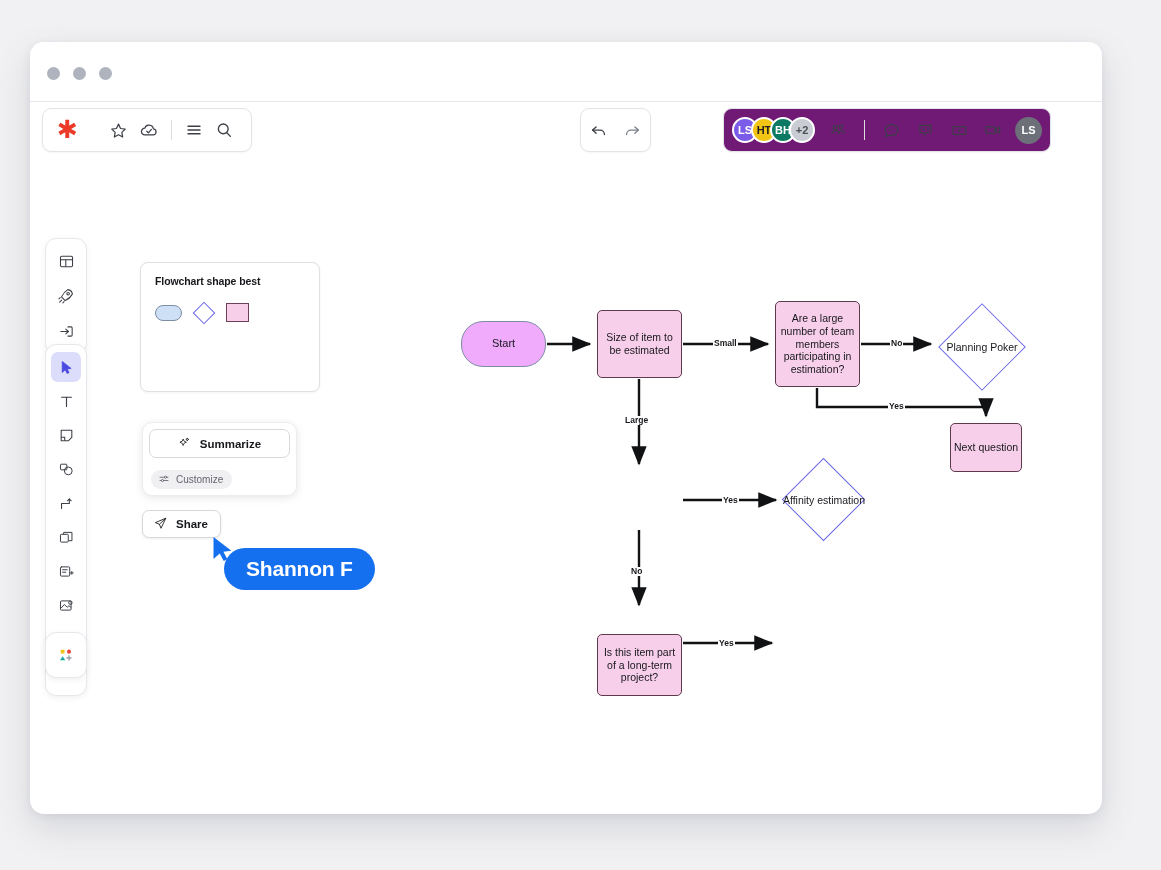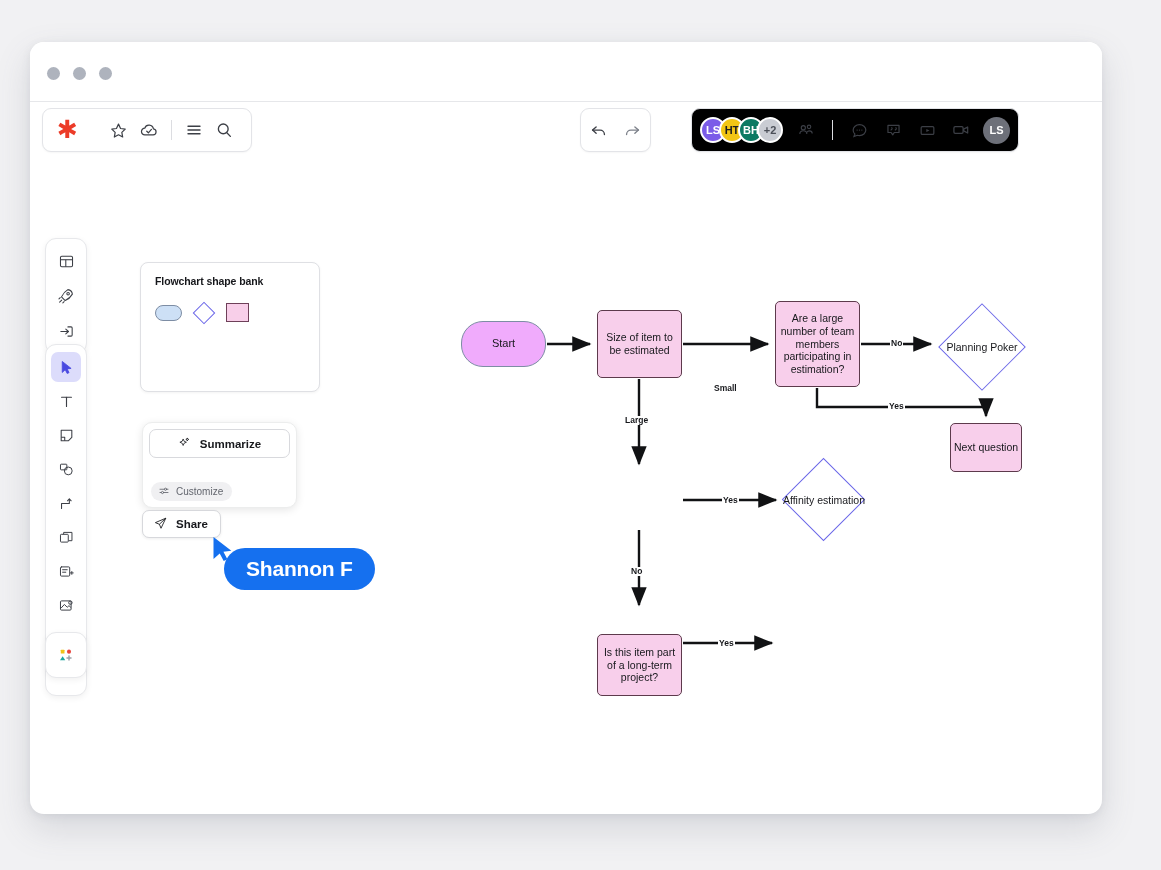--- a/index.html
+++ b/index.html
@@ -44,23 +44,23 @@
   .hdr-sep { width: 1px; height: 20px; background: #dcdde1; margin: 0 7px; }
 
   .hdr-nav {
     position: absolute; left: 580px; top: 108px;
     width: 71px; height: 44px; display: flex; align-items: center; justify-content: space-around;
     border: 1px solid #e3e4e8; border-radius: 9px; background: #fff;
     box-shadow: 0 1px 2px rgba(0,0,0,.04);
   }
 
   .hdr-right {
-    position: absolute; left: 691px; top: 108px;
+    position: absolute; left: 723px; top: 108px;
     height: 44px; display: flex; align-items: center; gap: 4px;
-    border: 1px solid #e3e4e8; border-radius: 9px; background: #000000;
+    border: 1px solid #e3e4e8; border-radius: 9px; background: #701a75;
     padding: 0 8px; box-shadow: 0 1px 2px rgba(0,0,0,.04);
   }
   .avatars { display: flex; align-items: center; margin-right: 4px; }
   .av {
     width: 26px; height: 26px; border-radius: 50%;
     display: flex; align-items: center; justify-content: center;
     font-size: 11px; font-weight: bold; color: #fff;
     border: 2px solid #fff; margin-left: -7px;
   }
   .av:first-child { margin-left: 0; }
@@ -102,21 +102,21 @@
     position: absolute; left: 142px; top: 422px; width: 155px;
     background: #fff; border-radius: 10px; padding: 6px;
     box-shadow: 0 2px 8px rgba(0,0,0,.10); border: 1px solid #eceded;
   }
   .btn-summarize {
     height: 29px; border: 1px solid #d8d9dd; border-radius: 7px; background: #fff;
     display: flex; align-items: center; justify-content: center; gap: 9px;
     font-size: 11.5px; font-weight: bold; color: #18191d; cursor: pointer;
   }
   .pill-customize {
-    margin-top: 24px; margin-left: 2px; display: inline-flex; align-items: center; gap: 6px;
+    margin-top: 12px; margin-left: 2px; display: inline-flex; align-items: center; gap: 6px;
     height: 19px; padding: 0 9px 0 7px; border-radius: 10px; background: #f0f0f2;
     font-size: 10px; color: #63666e; cursor: pointer;
   }
   .btn-share {
     position: absolute; left: 142px; top: 510px; height: 28px;
     display: flex; align-items: center; gap: 8px; padding: 0 12px 0 10px;
     background: #fff; border: 1px solid #d7d8dc; border-radius: 7px;
     font-size: 11.5px; font-weight: bold; color: #18191d; cursor: pointer;
     box-shadow: 0 1px 3px rgba(0,0,0,.07);
   }
@@ -353,21 +353,21 @@
         <polygon points="7.5,13.5 11,19 4,19" fill="#1aa6a0"></polygon>
         <g stroke="#9aa0a9" stroke-width="1.9" stroke-linecap="round">
             <line x1="16" y1="13.3" x2="16" y2="18.7"></line>
             <line x1="13.3" y1="16" x2="18.7" y2="16"></line>
           </g>
       </svg>
     </div>
   </div>
 
   <div class="shape-bank">
-    <div class="bank-title">Flowchart shape bank</div>
+    <div class="bank-title">Flowchart shape best</div>
     <div class="bank-row">
       <span class="bank-pill"></span>
       <span style="width:18px;height:18px;display:inline-flex;align-items:center;justify-content:center;">
         <span class="bank-diamond"></span>
       </span>
       <span class="bank-rect"></span>
     </div>
   </div>
 
   <div class="ai-card">
@@ -461,21 +461,21 @@
   <div class="fnode n-diamond" style="left:782px;top:458px;width:84px;height:84px;">
     <span class="diamond-shape" style="width:59px;height:59px;left:12px;top:12px;"></span>
     <span class="diamond-label">Affinity estimation</span>
   </div>
 
   <div class="fnode n-pink" style="left:597px;top:634px;width:85px;height:62px;padding:3px;">
     <span>Is this item part of a long-term project?</span>
   </div>
 
 
-  <span class="edge-lbl" style="left:713px;top:339px;margin-top:45px;">Small</span>
+  <span class="edge-lbl" style="left:713px;top:339px;">Small</span>
   <span class="edge-lbl" style="left:624px;top:416px;">Large</span>
   <span class="edge-lbl" style="left:890px;top:339px;">No</span>
   <span class="edge-lbl" style="left:888px;top:402px;">Yes</span>
   <span class="edge-lbl" style="left:722px;top:496px;">Yes</span>
   <span class="edge-lbl" style="left:630px;top:567px;">No</span>
   <span class="edge-lbl" style="left:718px;top:639px;">Yes</span>
 
 </div>
 
 </body></html>

